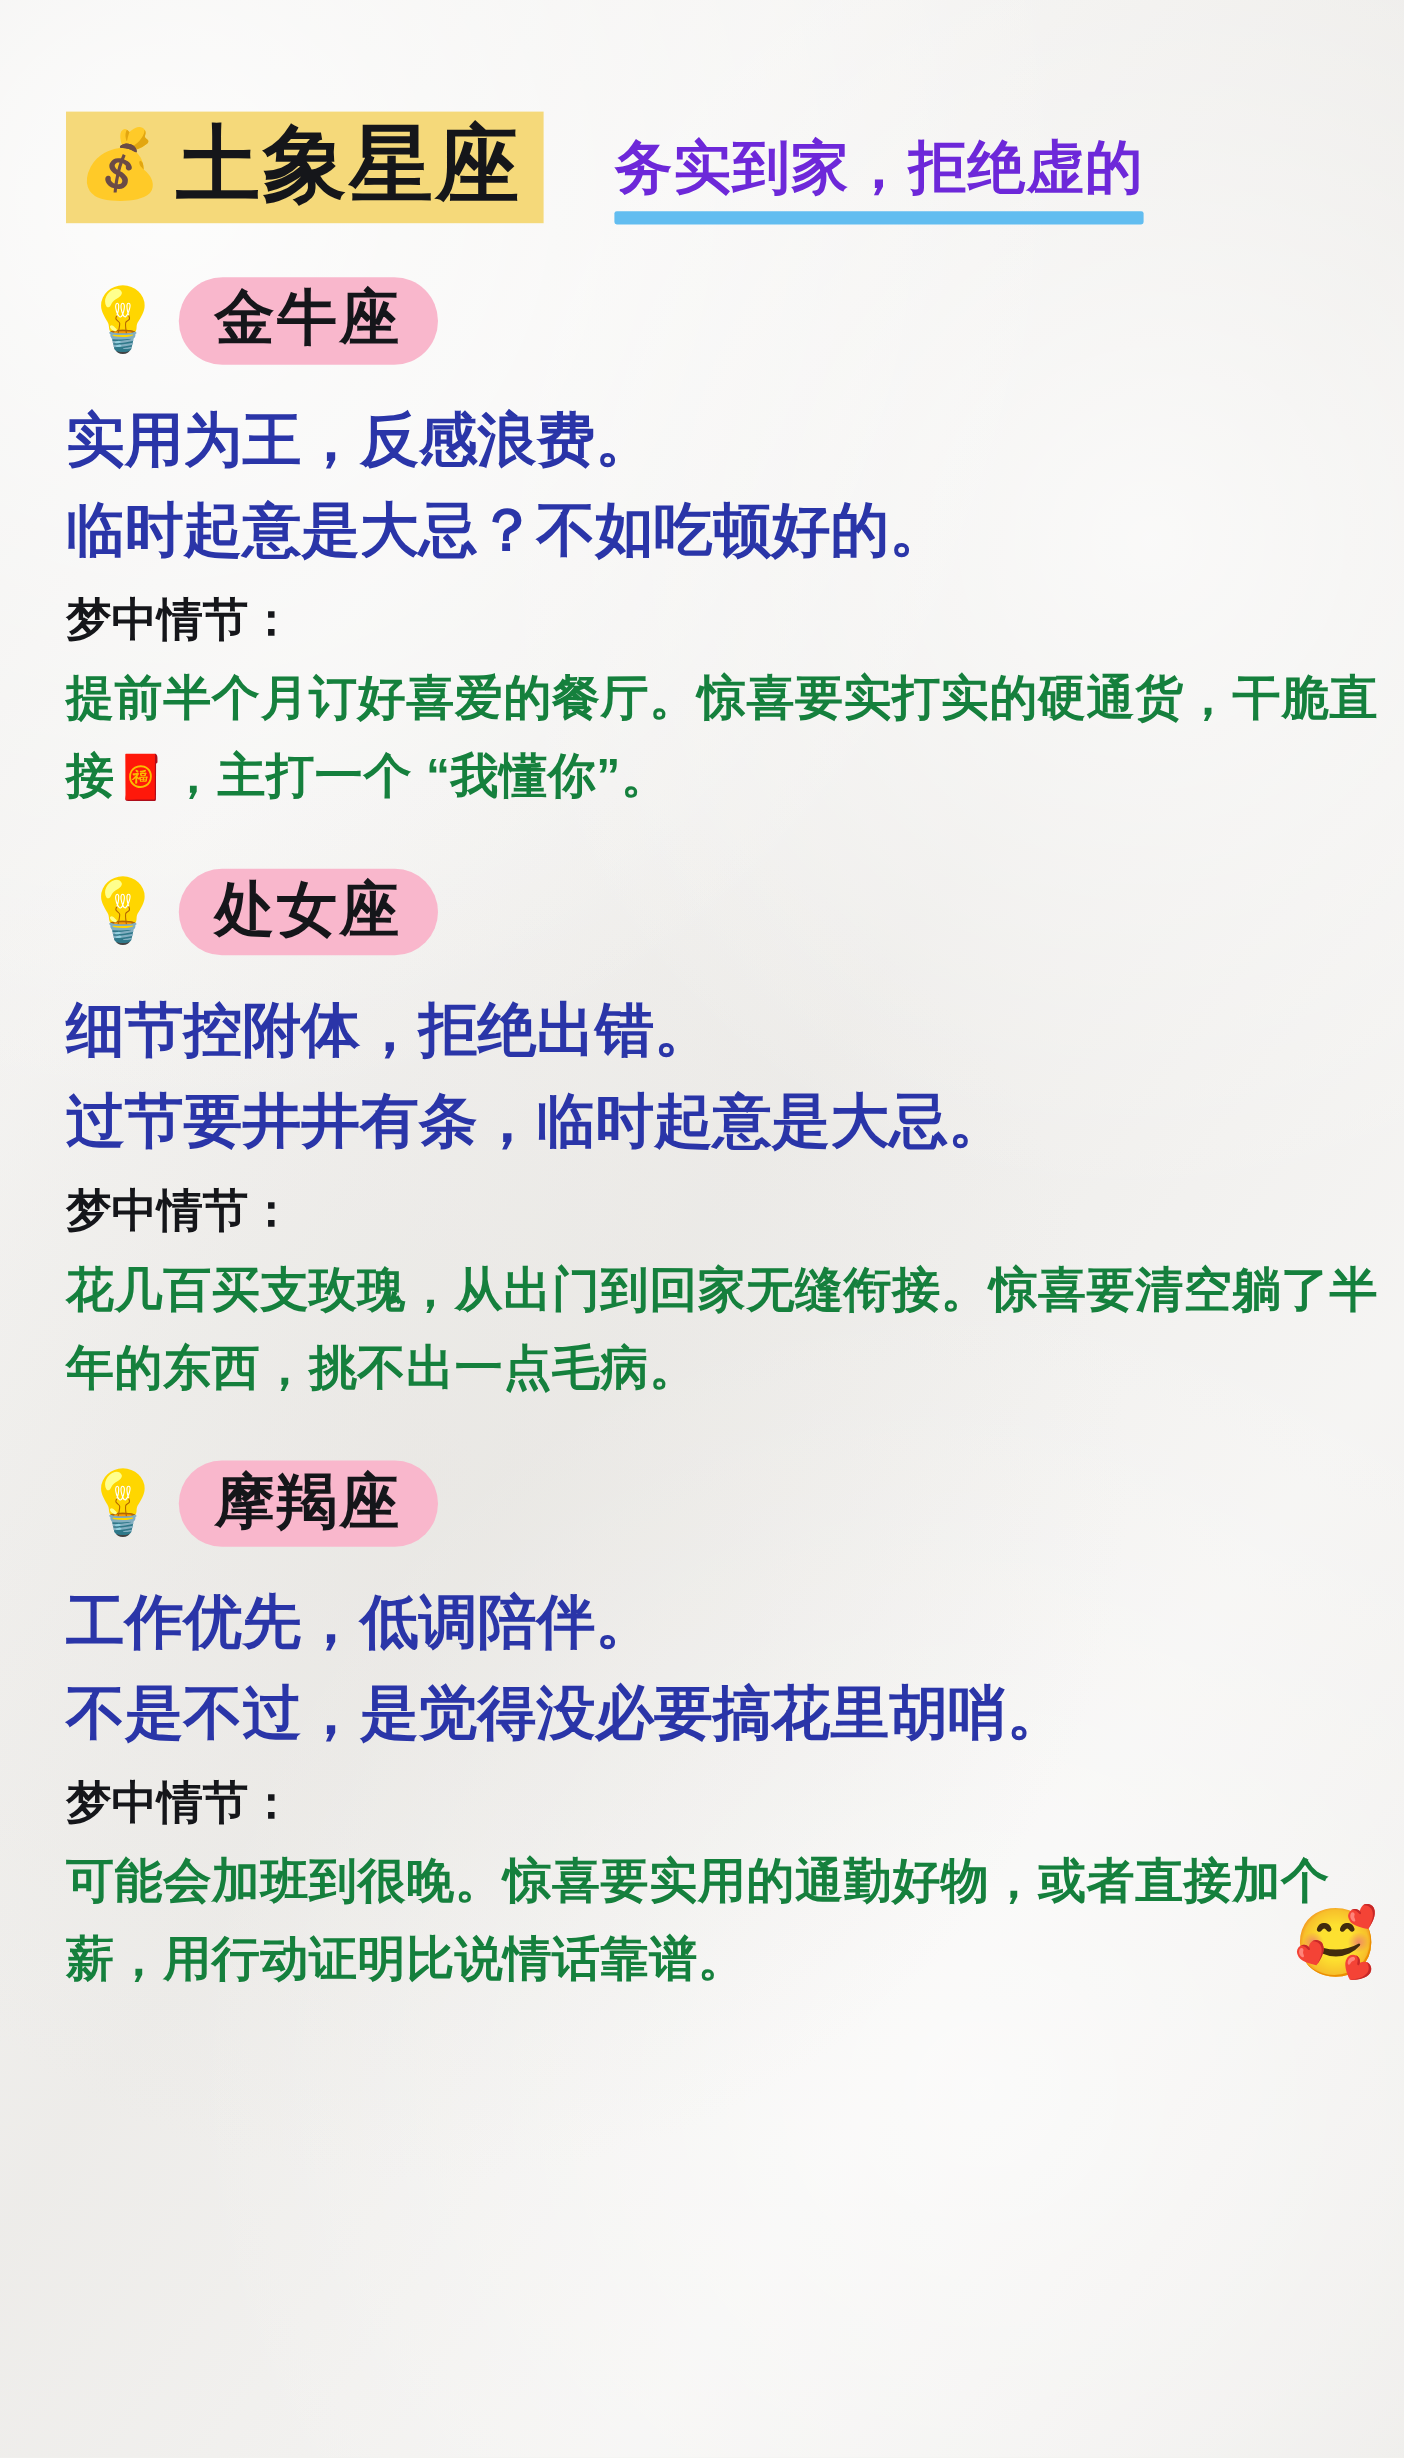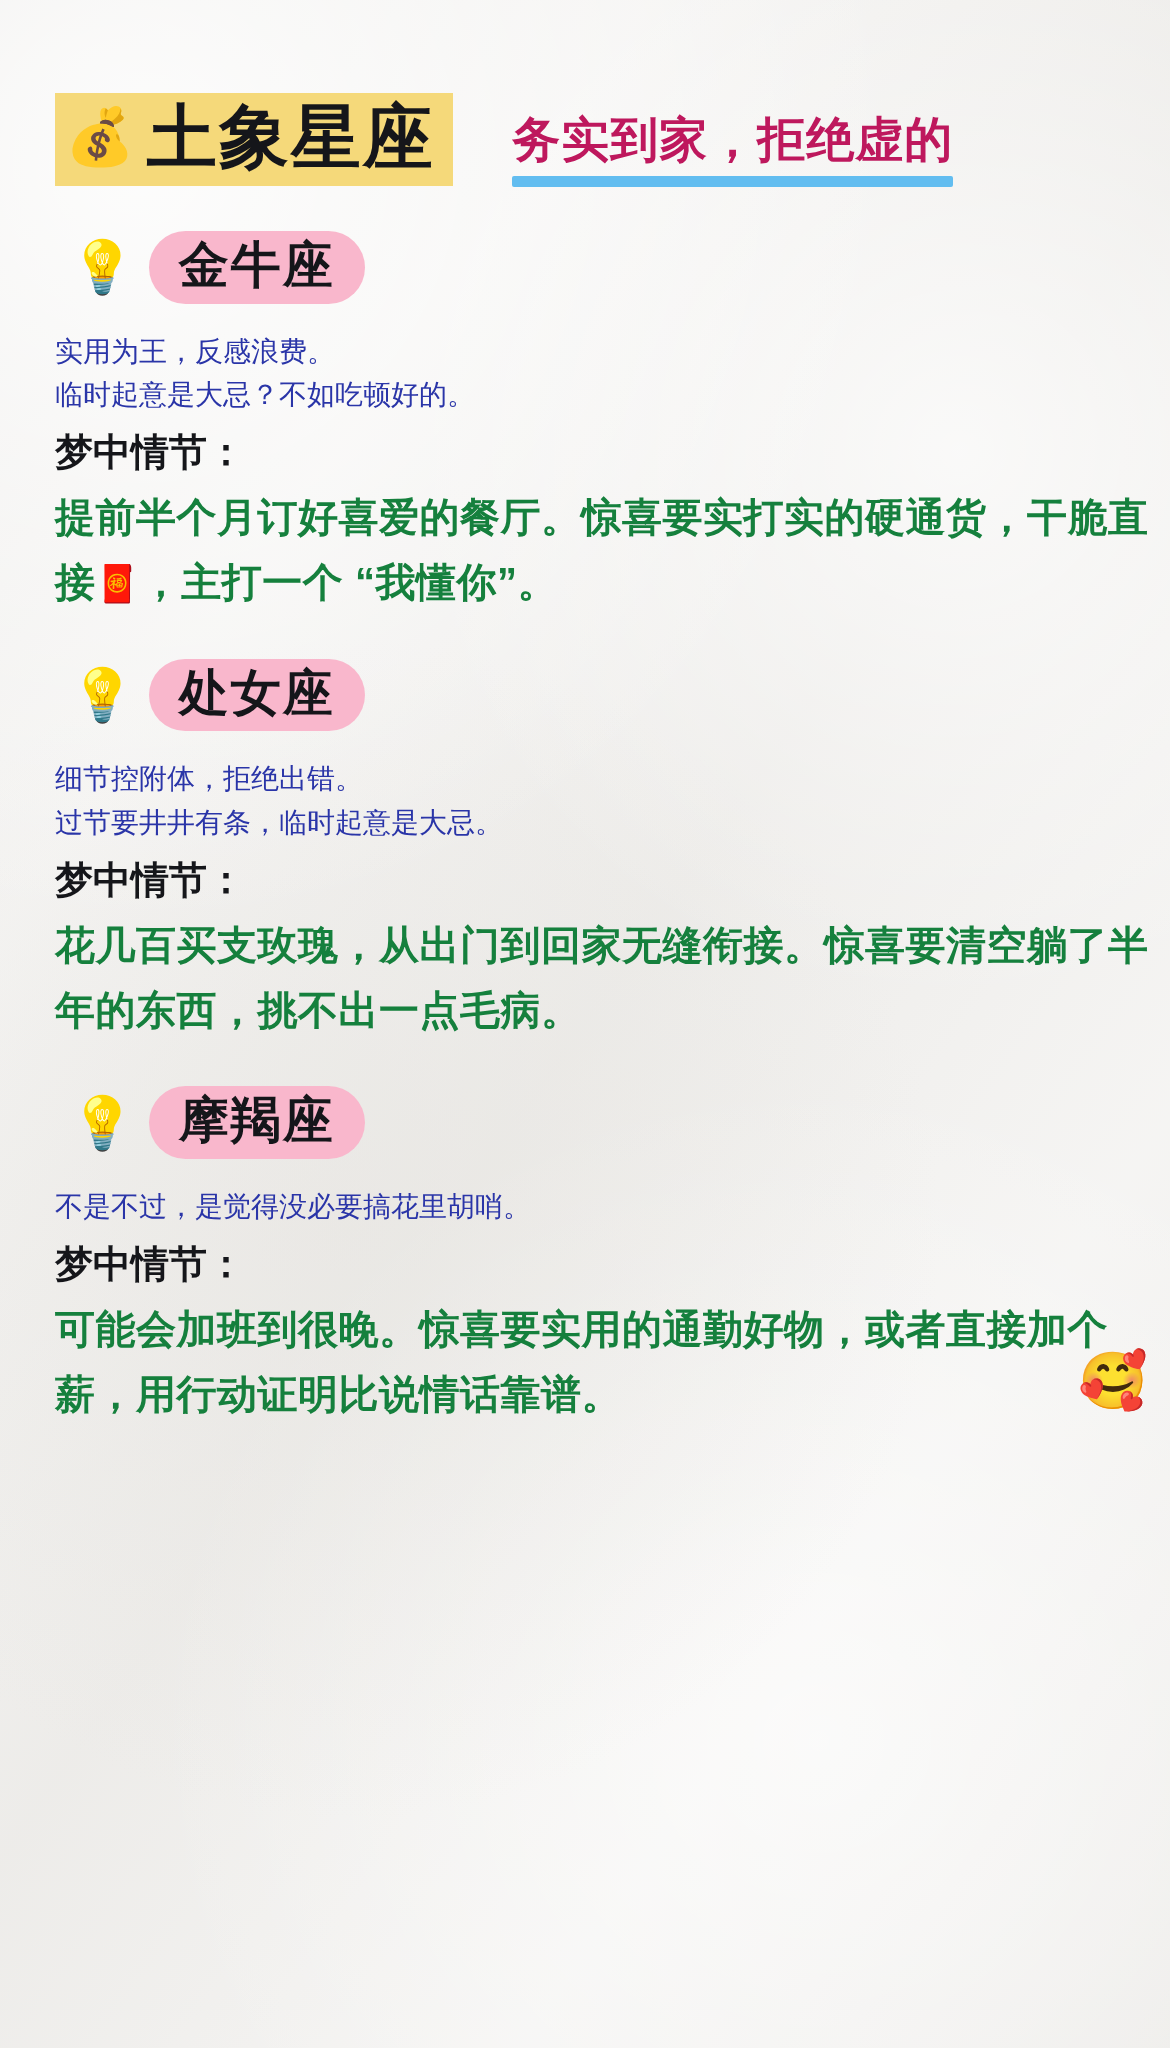--- a/index.html
+++ b/index.html
@@ -59,21 +59,21 @@
   }
 
   .subtitle-wrap {
     margin: 28px 0 0 55px;
     display: inline-block;
     position: relative;
   }
   .subtitle-text {
     font-size: 48px;
     font-weight: bold;
-    color: #be185d;
+    color: #6d28d9;
     letter-spacing: 1px;
     position: relative;
     z-index: 2;
     display: block;
   }
   .subtitle-underline {
     display: block;
     height: 11px;
     background: #62bdf0;
     margin-top: 4px;
@@ -107,23 +107,23 @@
     color: #15161a;
     letter-spacing: 2px;
     line-height: 1.05;
   }
 
   .body-block {
     margin: 26px 0 0 55px;
     padding-right: 10px;
   }
   .line-blue {
-    font-size: 28px;
+    font-size: 49px;
     color: #2a35a8;
-    font-weight: normal;
+    font-weight: bold;
     line-height: 1.55;
     white-space: nowrap;
   }
   .label-dark {
     font-size: 38px;
     color: #15161a;
     font-weight: bold;
     line-height: 1.6;
     margin-top: 6px;
   }
@@ -202,20 +202,21 @@
 
   
   <div class="section">
     <div class="sec-head">
       <span class="bulb">💡</span>
       <span class="sec-pill">
         <span class="sec-pill-text">摩羯座</span>
       </span>
     </div>
     <div class="body-block">
+      <div class="line-blue">工作优先，低调陪伴。</div>
       <div class="line-blue">不是不过，是觉得没必要搞花里胡哨。</div>
       <div class="label-dark">梦中情节：</div>
       <div class="para-dark">可能会加班到很晚。惊喜要实用的通勤好物，或者直接加个薪，用行动证明比说情话靠谱。</div>
     </div>
   </div>
 
   <span class="corner-emoji">🥰</span>
 </div>
 
 </body></html>

